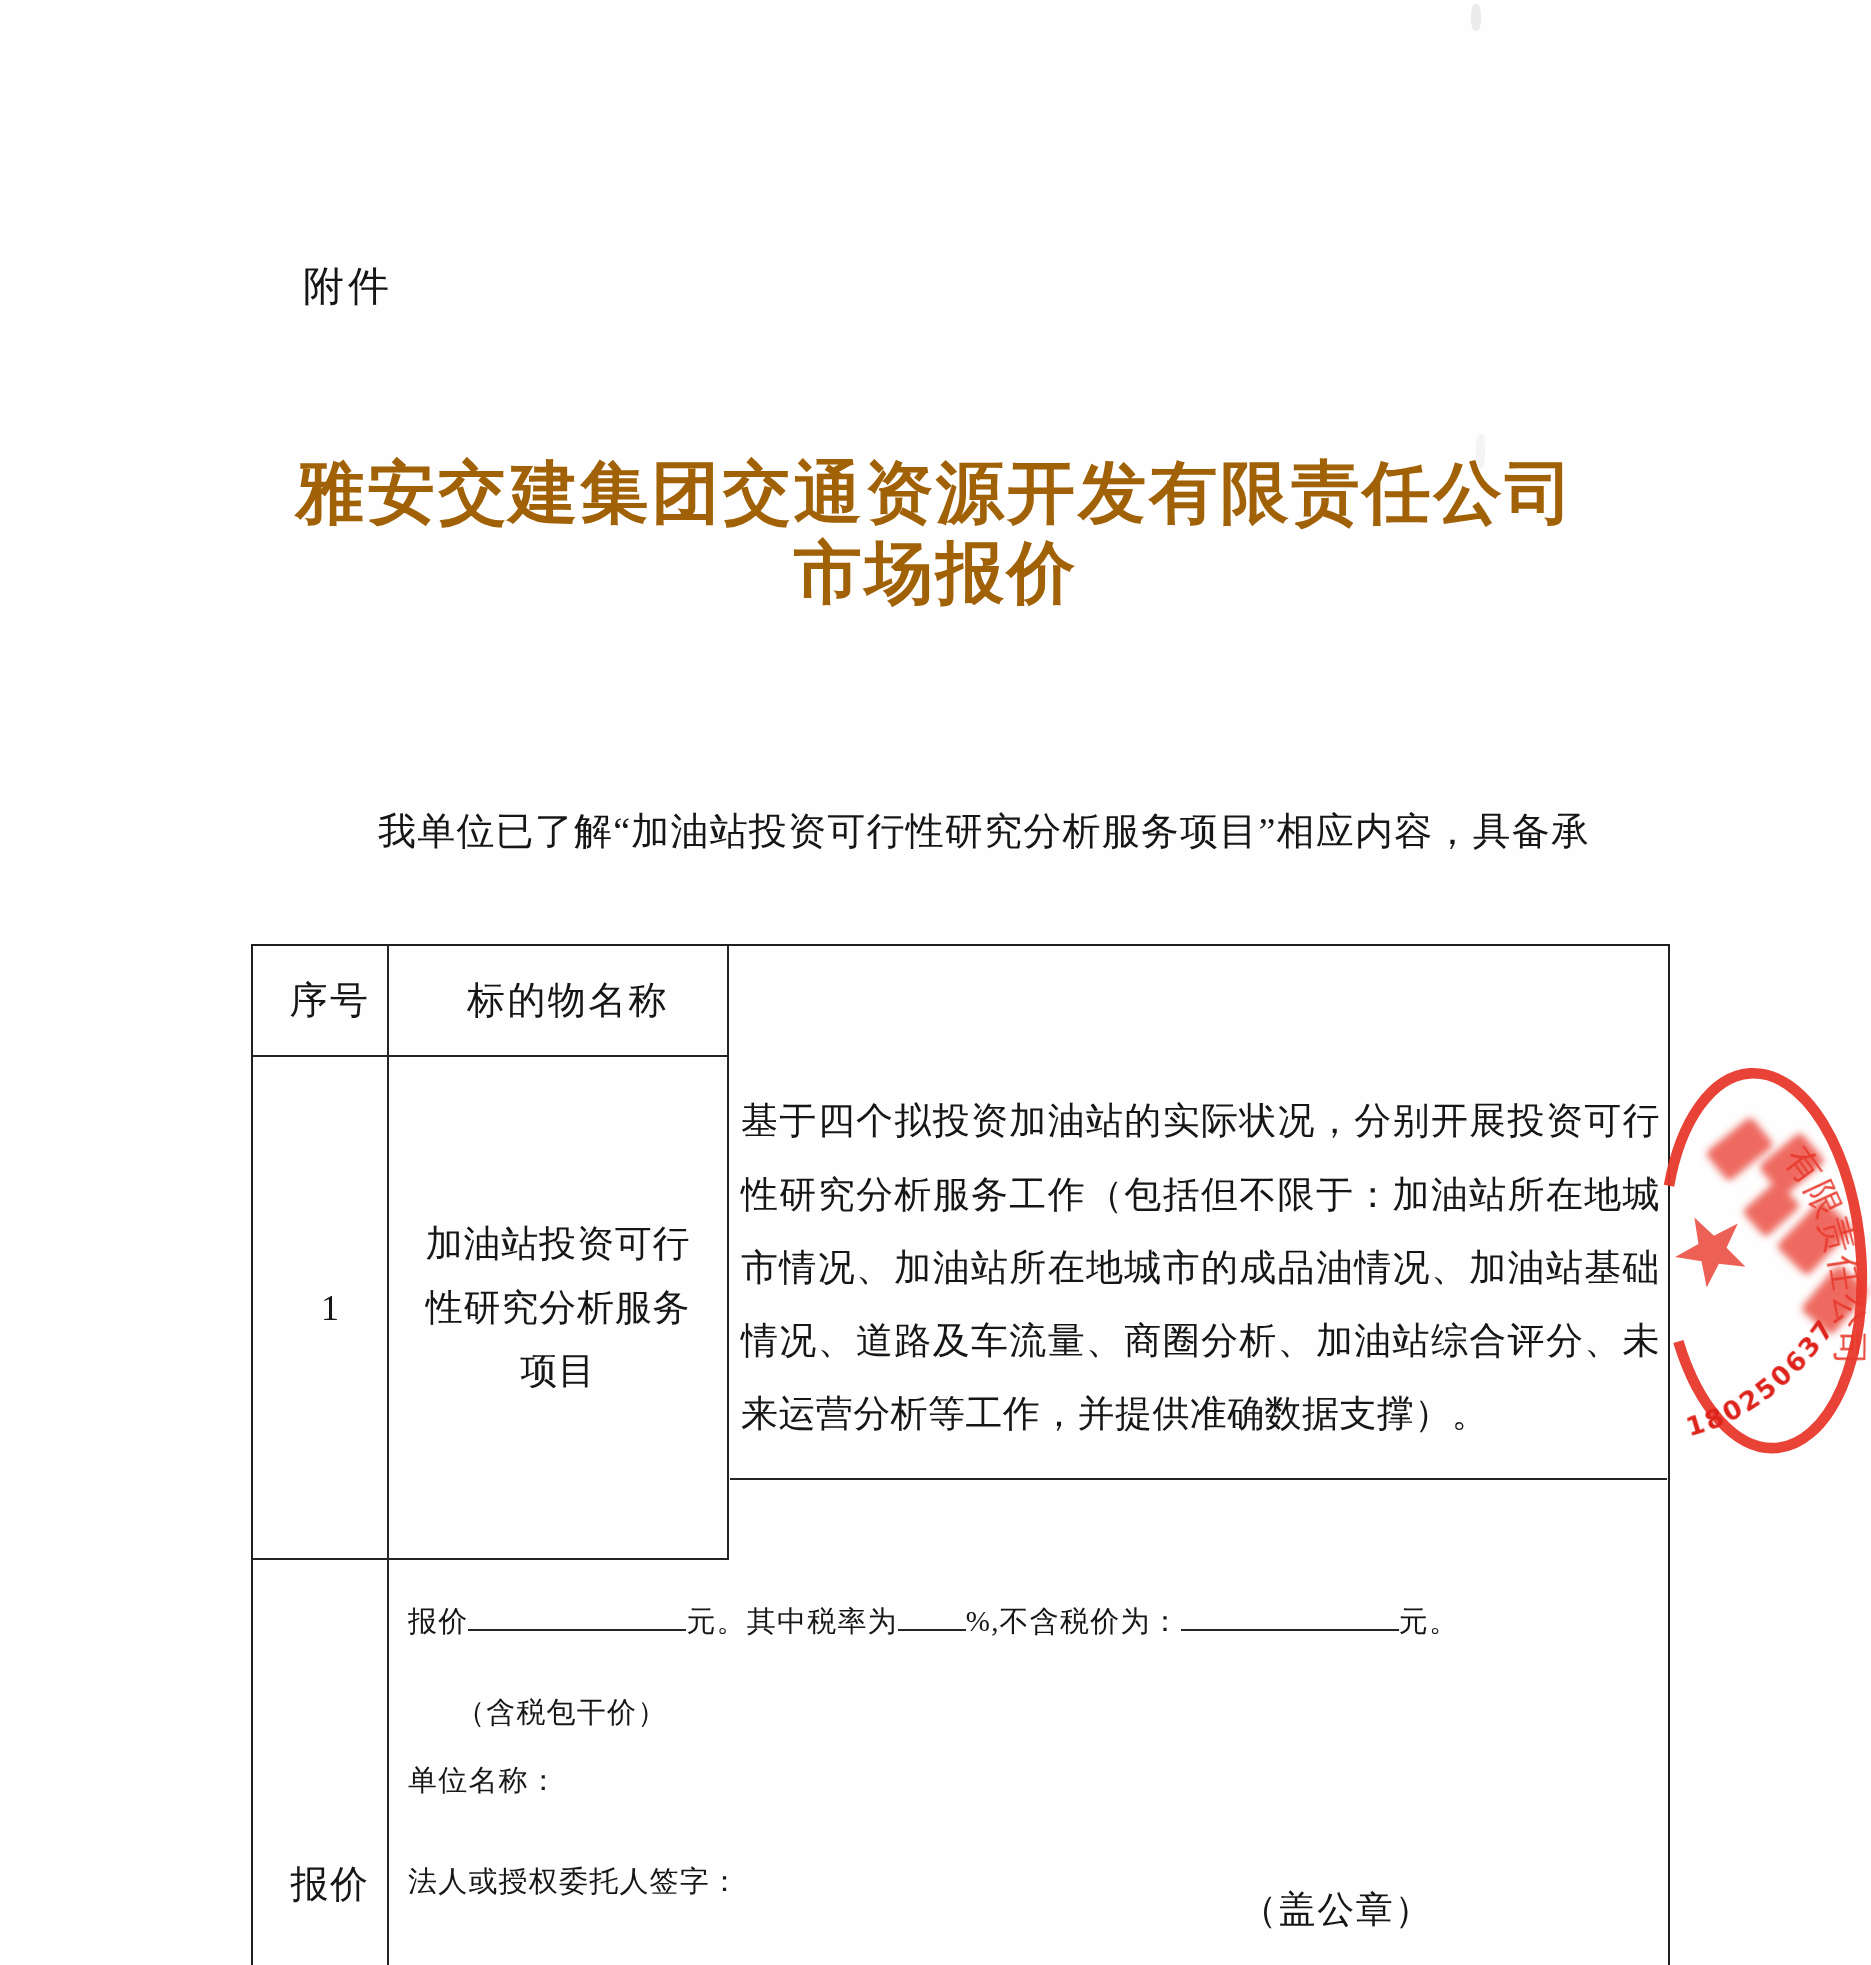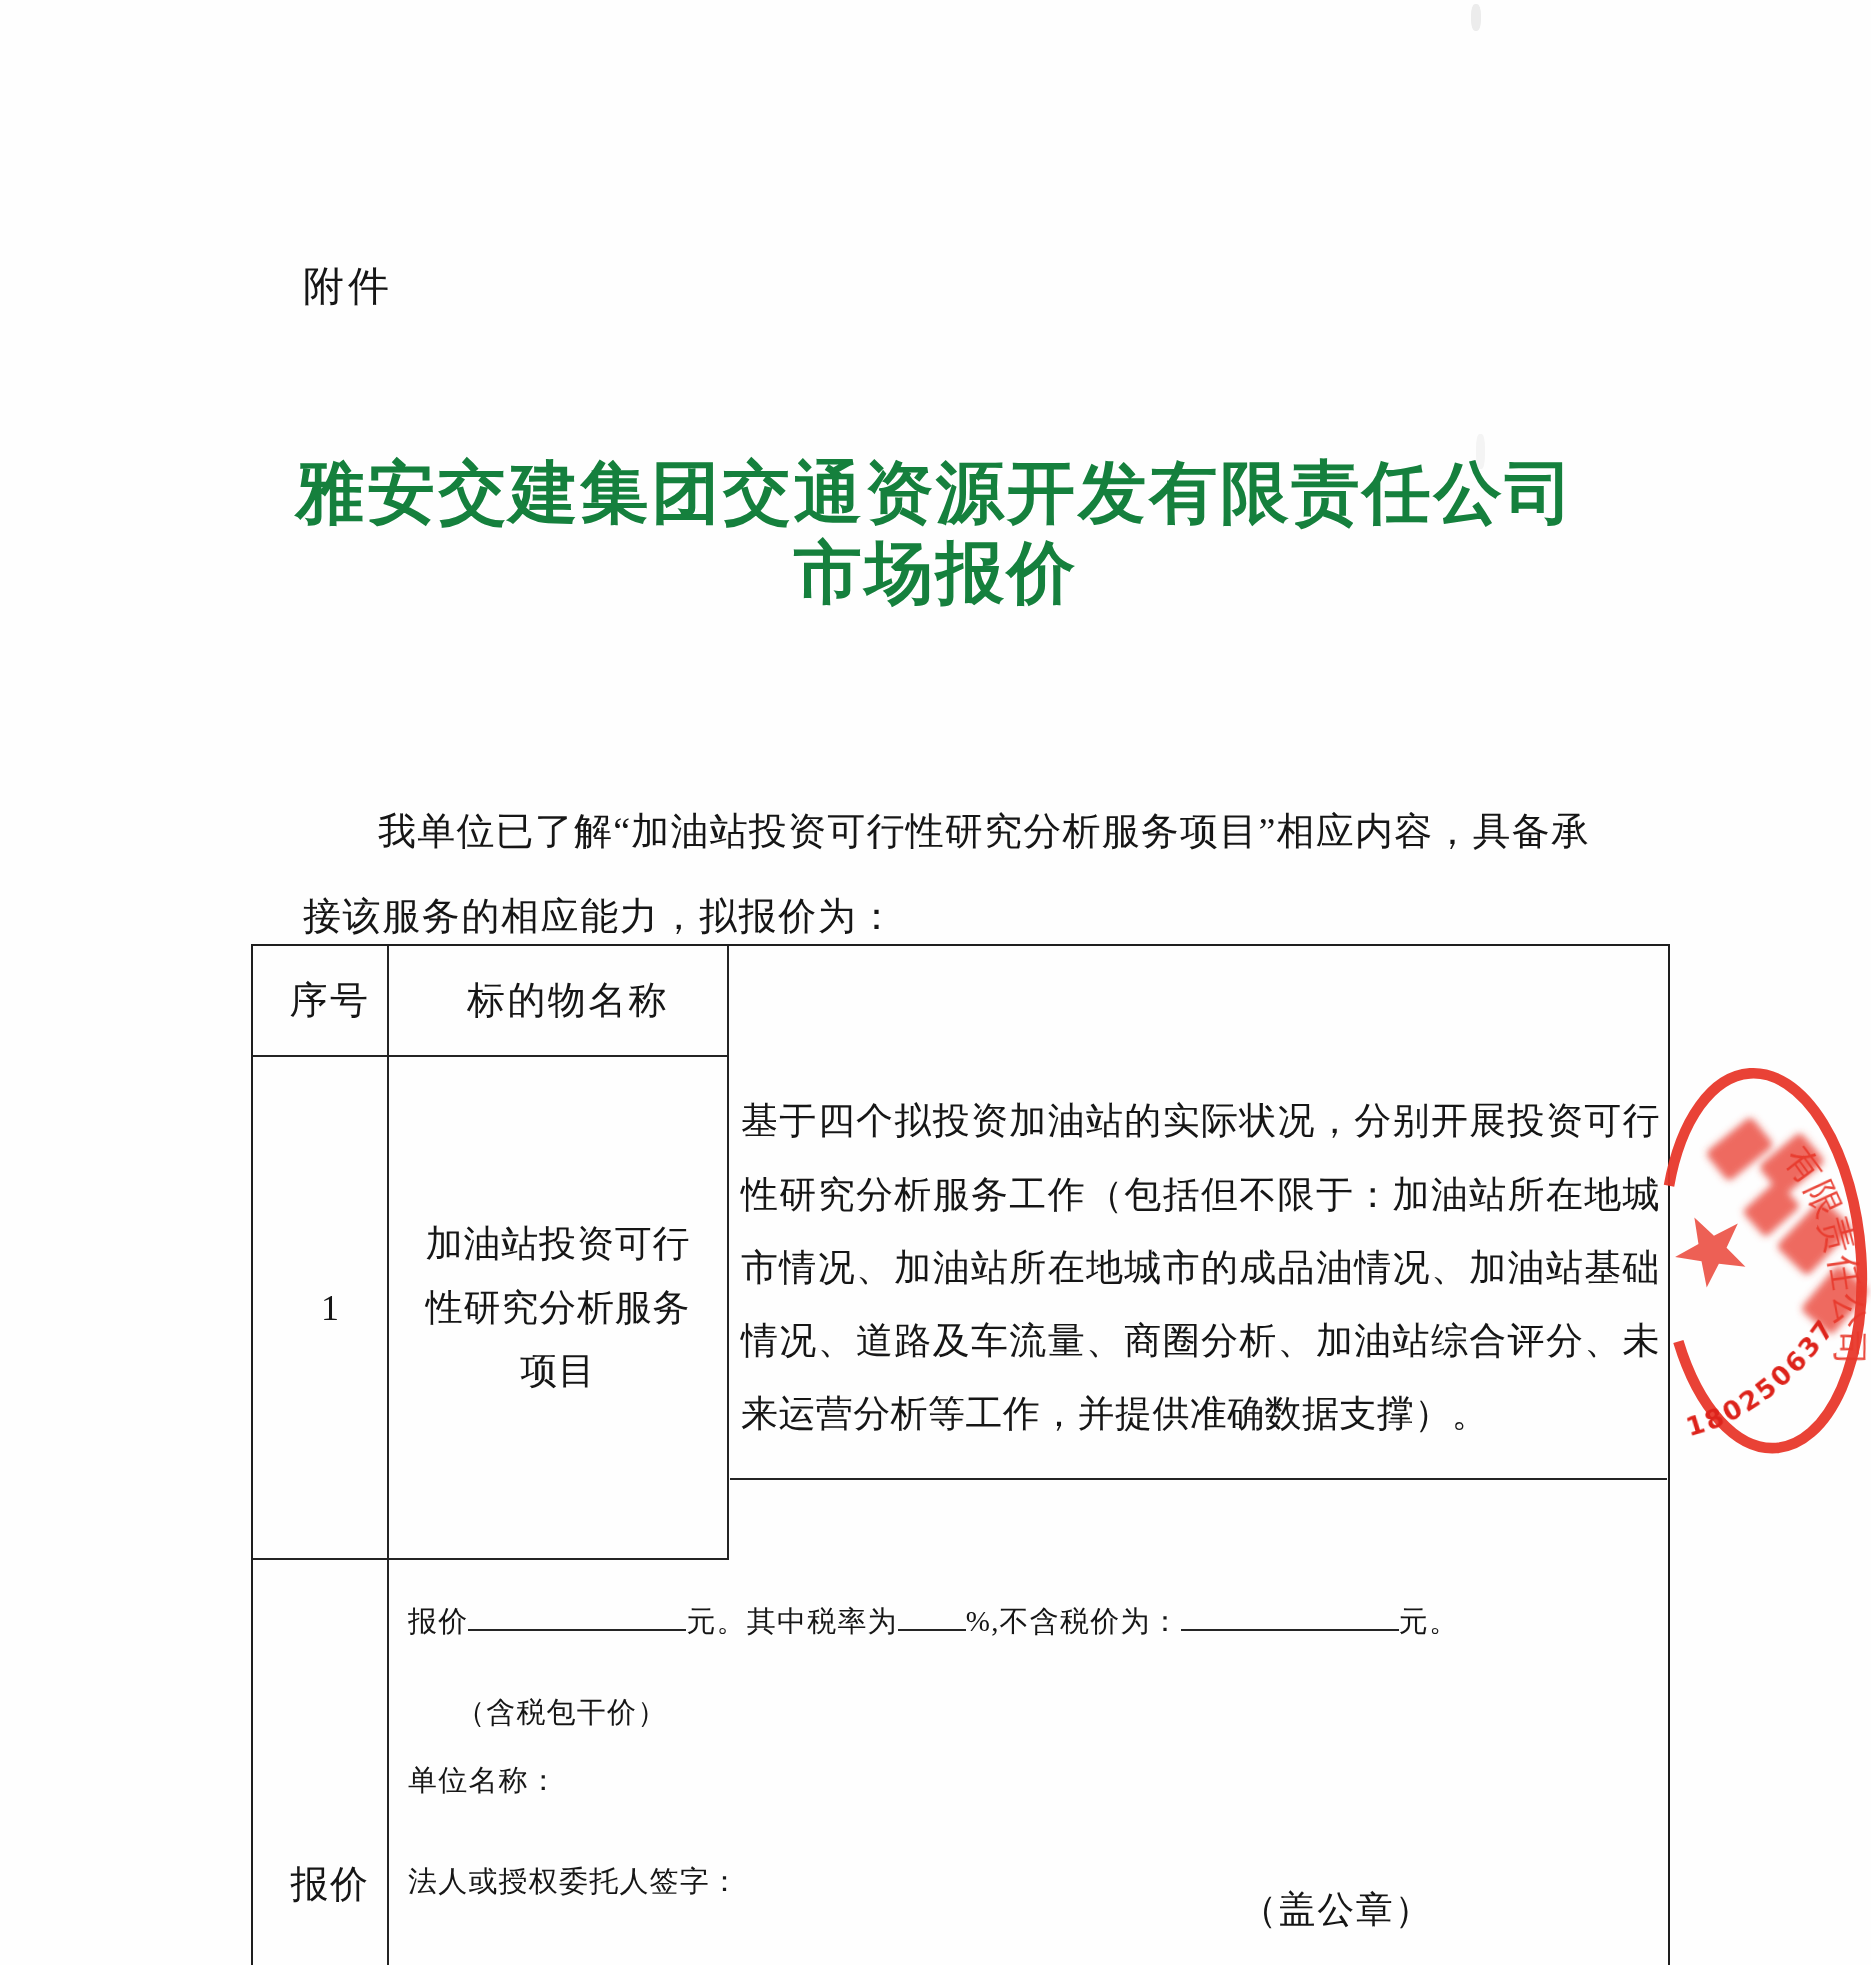--- a/index.html
+++ b/index.html
@@ -23,21 +23,21 @@
 
   
   .doc-title {
     left: 0; top: 452px; width: 100%;
     text-align: center;
     font-family: "Liberation Sans", sans-serif;
     font-weight: 900;
     font-size: 68px;
     line-height: 1.18;
     letter-spacing: 3.1px;
-    color: #15803d;
+    color: #a16207;
   }
 
   
   .salutation { left: 303px; top: 724px; font-size: 38px; letter-spacing: 1.6px; }
   .intro-line1 { left: 378px; top: 806px; font-size: 38px; letter-spacing: 1.2px; }
   .intro-line2 { left: 303px; top: 891px; font-size: 38px; letter-spacing: 1.6px; }
 
   
   .doc-table {
     left: 251px; top: 944px;
@@ -100,21 +100,20 @@
 <div id="page">
 
   <div class="abs attachment-label">附件</div>
 
   <div class="abs doc-title">
     <div>雅安交建集团交通资源开发有限责任公司</div>
     <div>市场报价</div>
   </div>
 
   <div class="abs intro-line1">我单位已了解“加油站投资可行性研究分析服务项目”相应内容，具备承</div>
-  <div class="abs intro-line2">接该服务的相应能力，拟报价为：</div>
 
   <div class="abs doc-table">
 
     <div class="cell cell-no v-line h-line cell-center th">序号</div>
     <div class="cell cell-name v-line h-line cell-center th">标的物名称</div>
 
     <div class="cell r1-no v-line h-line cell-center">1</div>
     <div class="cell r1-name v-line h-line cell-center">加油站投资可行性研究分析服务项目</div>
     <div class="cell r1-serv h-line">
       <div class="r1-serv-text">基于四个拟投资加油站的实际状况，分别开展投资可行性研究分析服务工作（包括但不限于：加油站所在地城市情况、加油站所在地城市的成品油情况、加油站基础情况、道路及车流量、商圈分析、加油站综合评分、未来运营分析等工作，并提供准确数据支撑）。</div>

